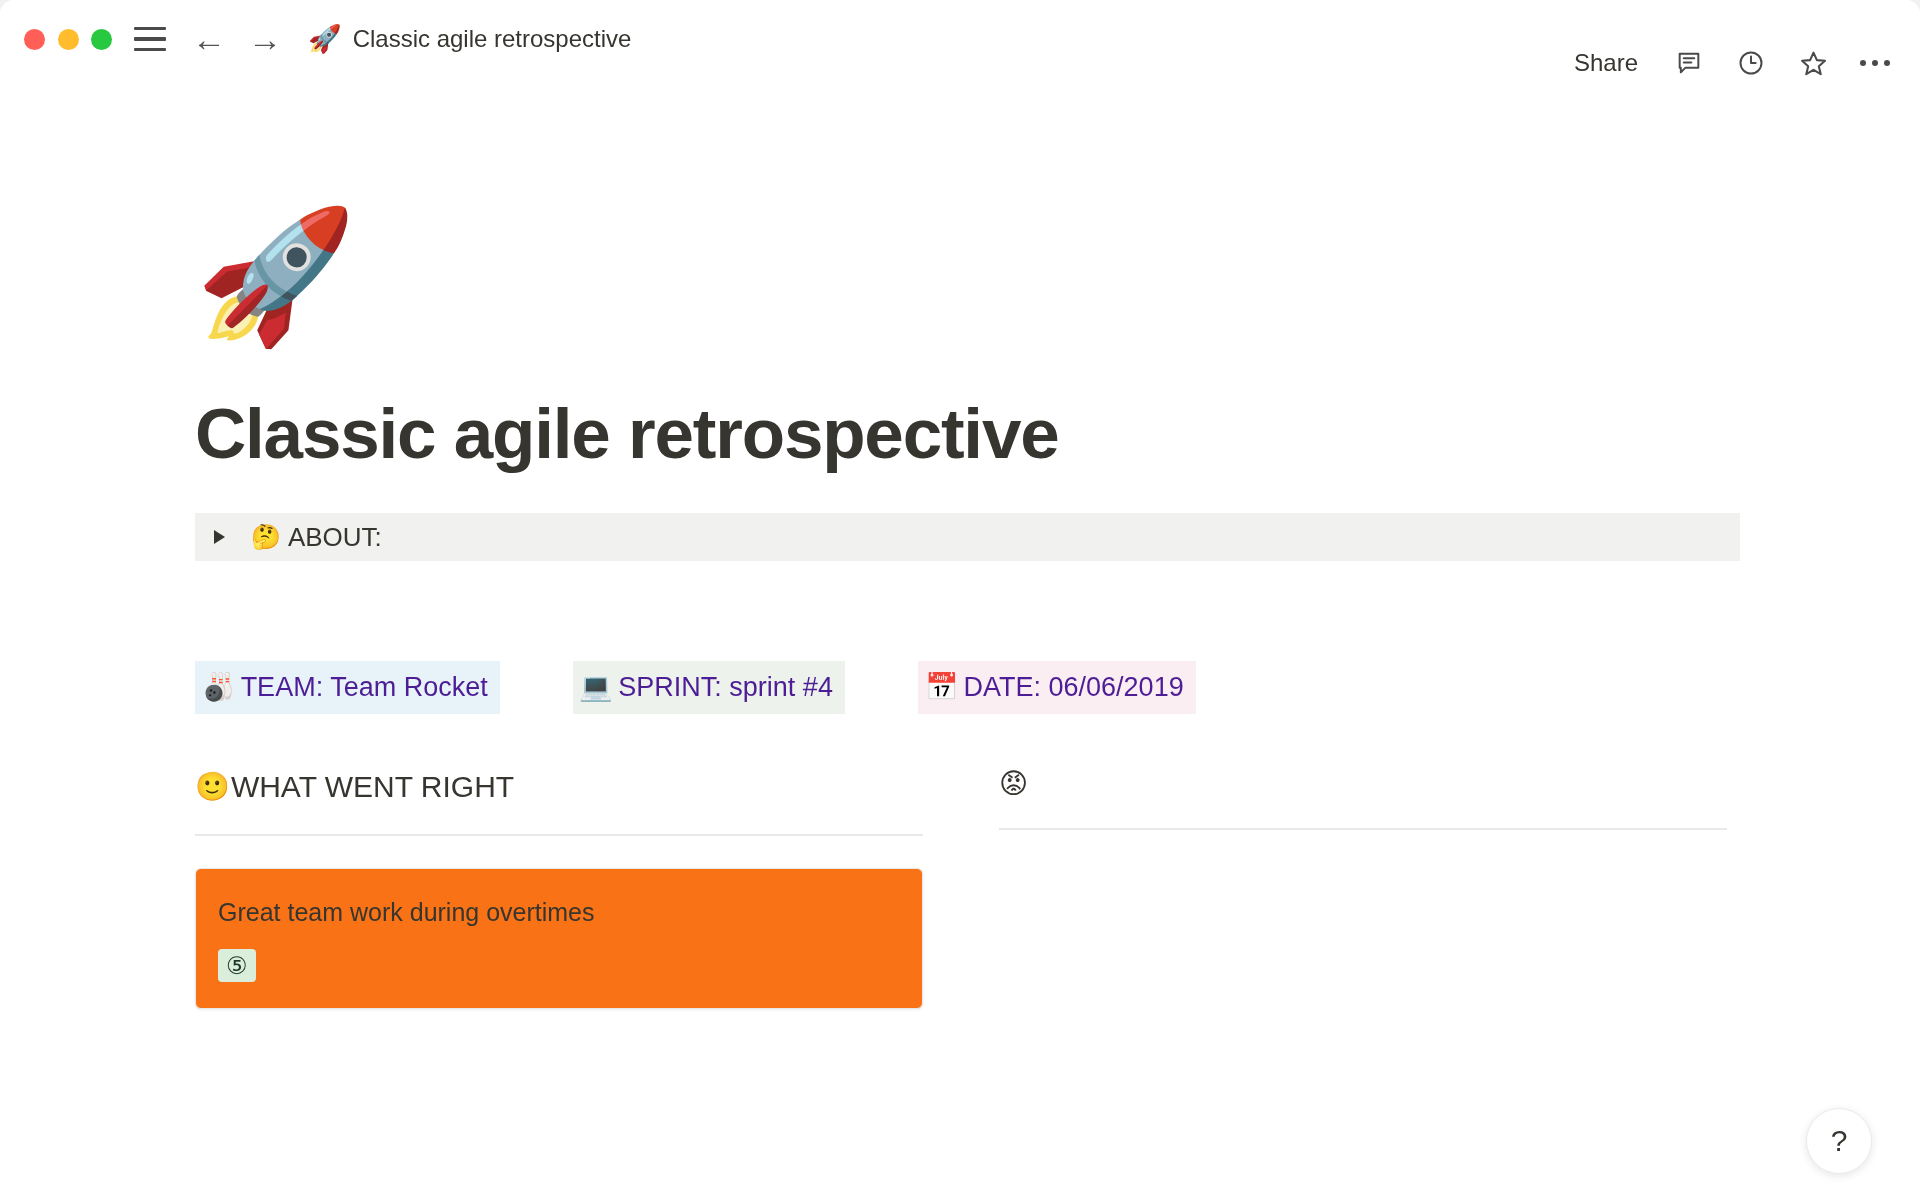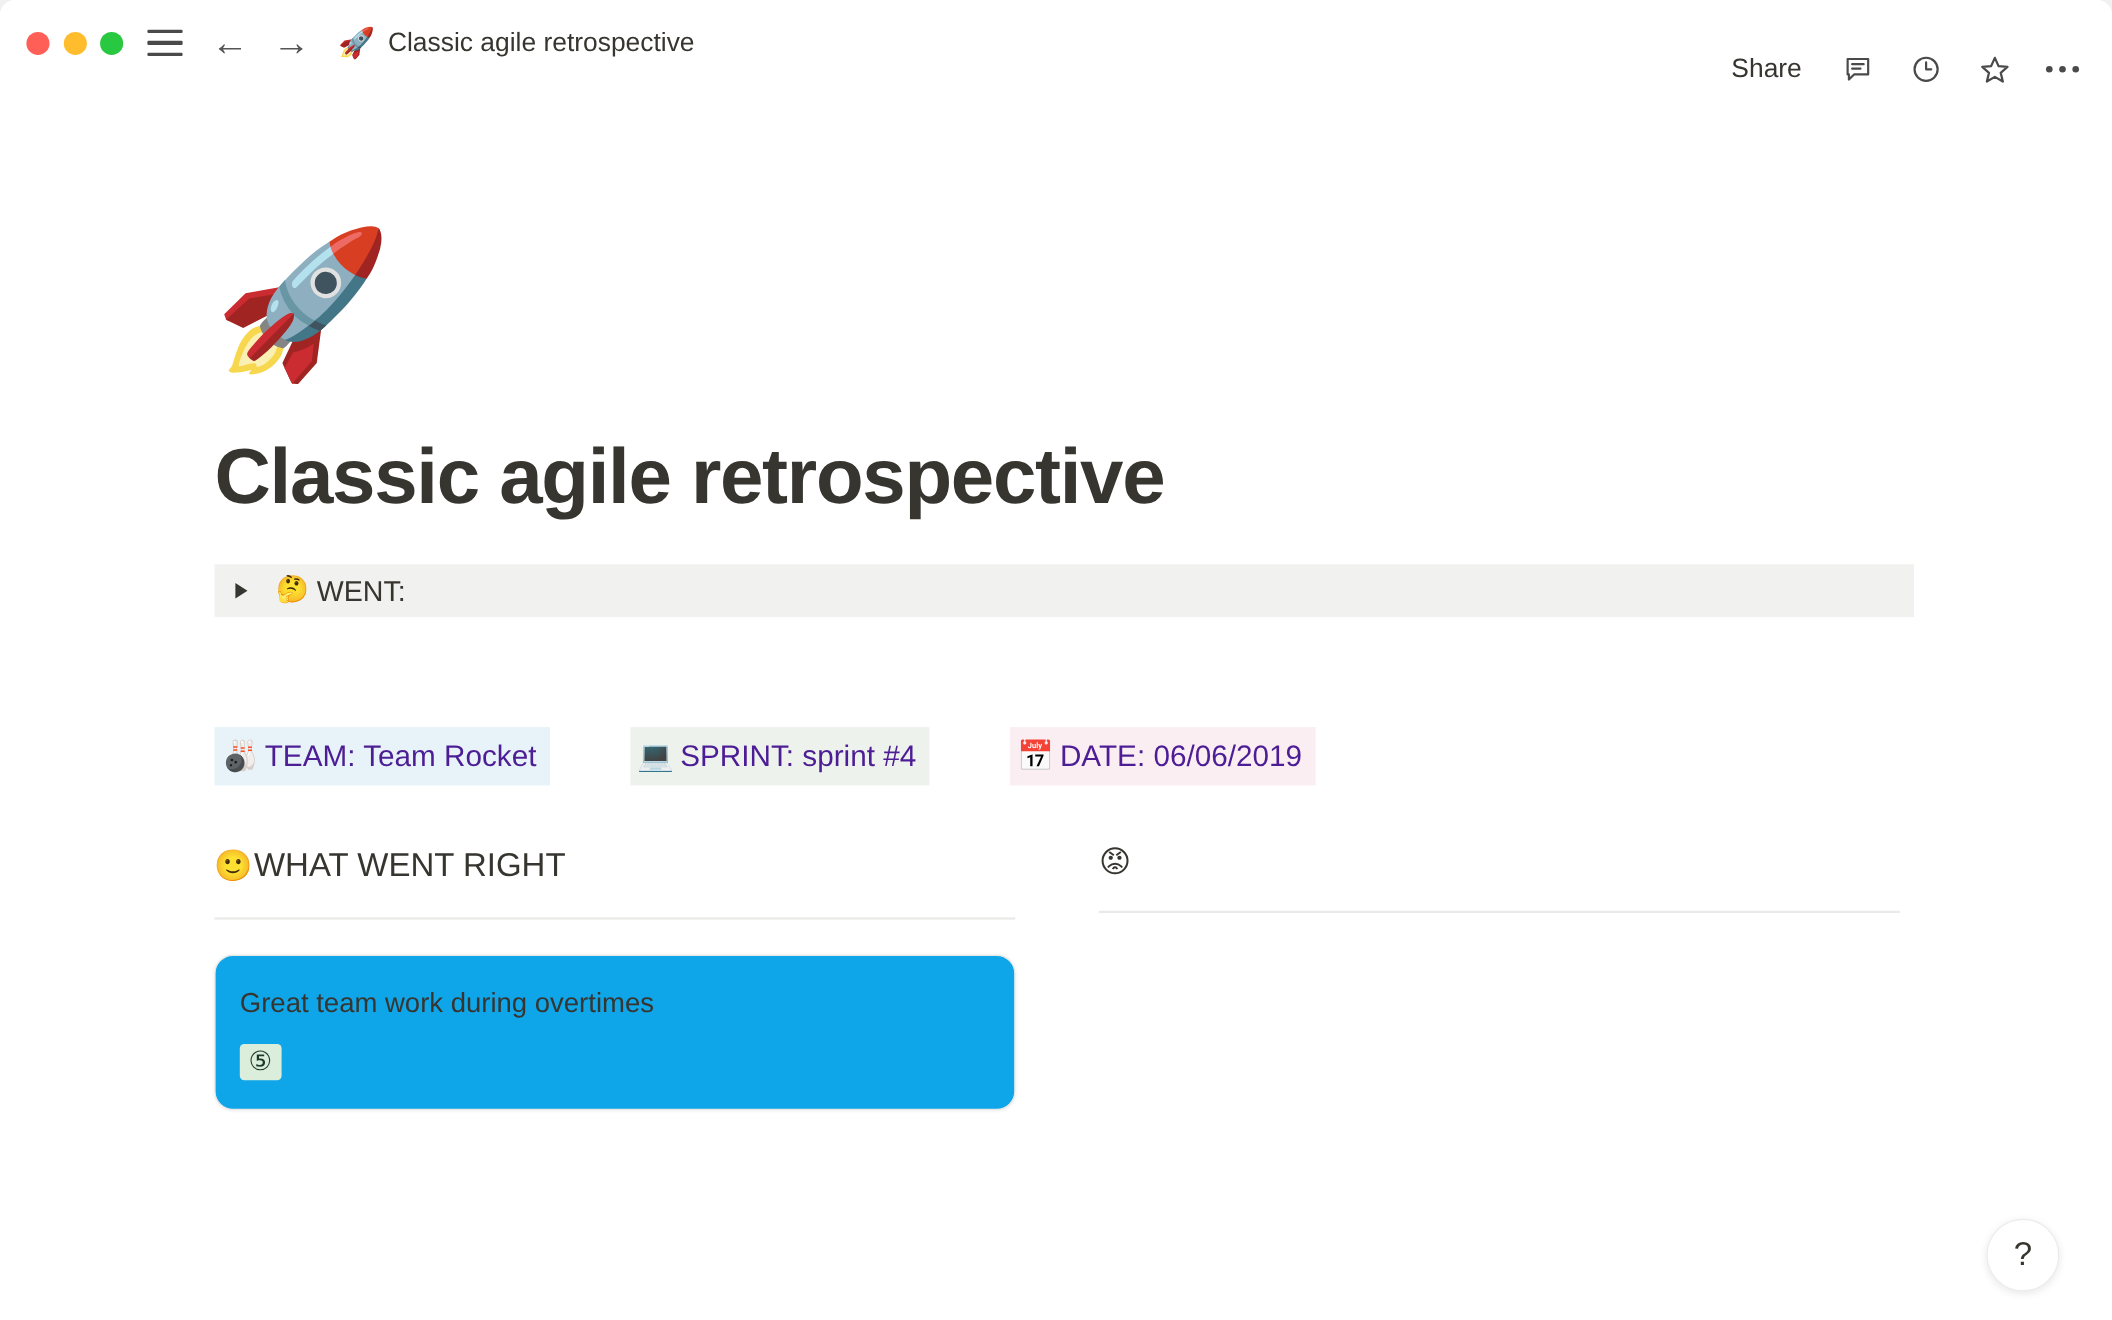--- a/index.html
+++ b/index.html
@@ -165,23 +165,23 @@
   }
   .col-header .col-emoji { font-size: 28px; line-height: 1; margin-right: 1px; }
 
   .col-divider {
     height: 2px;
     background: #e9e9e7;
     margin-bottom: 32px;
   }
 
   .card {
-    background: #0ea5e9;
+    background: #f97316;
     border: 1.5px solid #e8e8e6;
-    border-radius: 17px;
+    border-radius: 6px;
     box-shadow: 0 1px 3px rgba(15,15,15,0.08);
     padding: 27px 22px 26px 22px;
   }
   .card-text {
     font-size: 25px;
     color: #37352f;
     line-height: 1.3;
     margin-bottom: 20px;
   }
   .card-badge {
@@ -273,21 +273,21 @@
 
   <div class="page">
 
     <div class="page-icon">🚀</div>
 
     <h1 class="page-title">Classic agile retrospective</h1>
 
     <div class="toggle-block">
       <span class="toggle-triangle"></span>
       <span class="toggle-emoji">🤔</span>
-      <span class="toggle-label">WENT:</span>
+      <span class="toggle-label">ABOUT:</span>
     </div>
 
     <div class="meta-row">
       <div class="meta-box" style="background:#e7f3f8;">
         <span class="meta-emoji">🎳</span>
         <span class="meta-text">TEAM: Team Rocket</span>
       </div>
       <div class="meta-box" style="background:#edf3ec;">
         <span class="meta-emoji">💻</span>
         <span class="meta-text">SPRINT: sprint #4</span>

